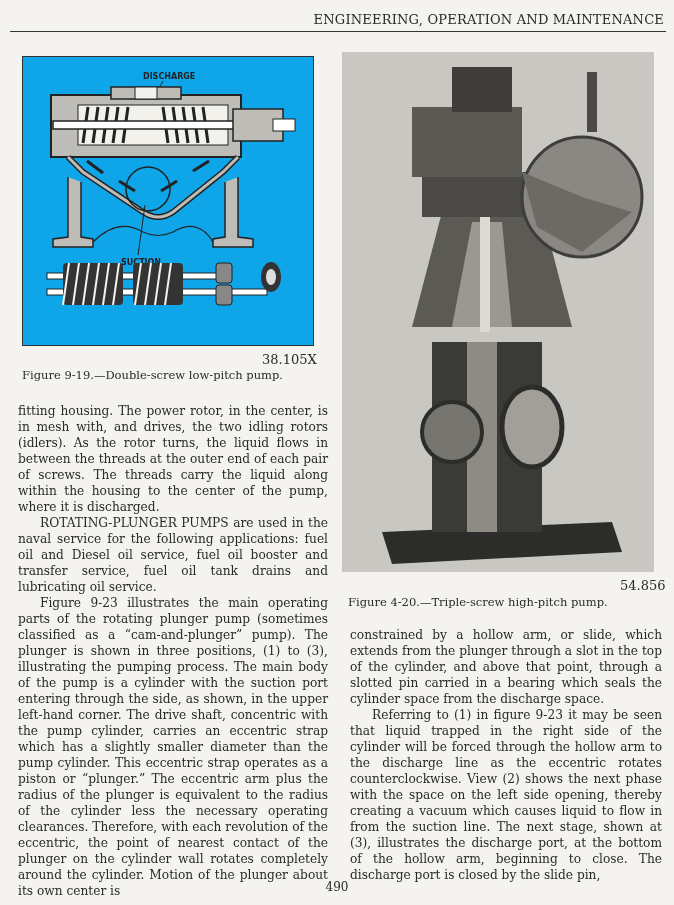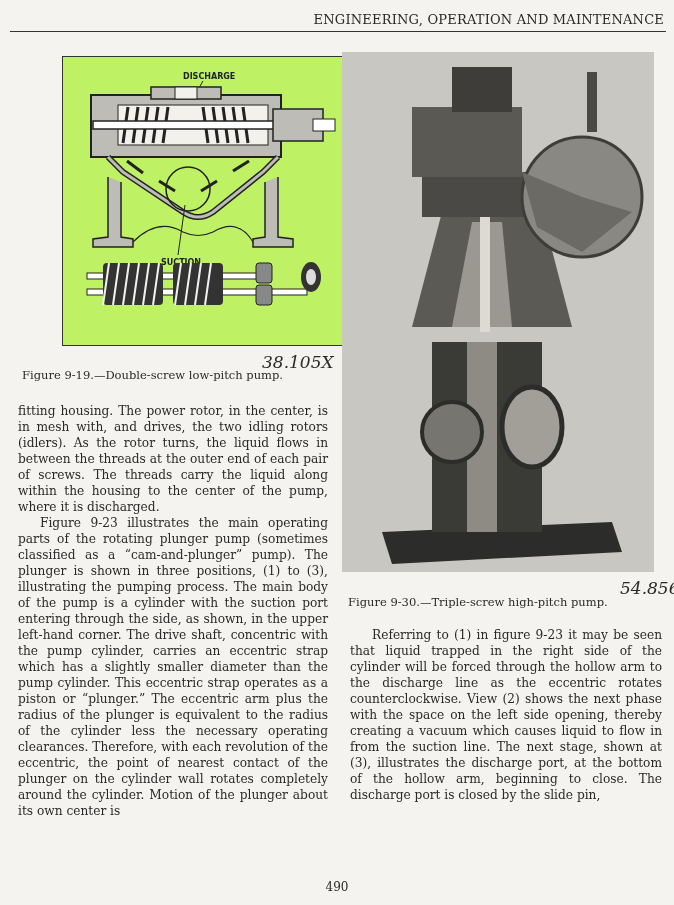--- a/index.html
+++ b/index.html
@@ -10,28 +10,28 @@
   }
   .header {
     position: absolute; left: 10px; top: 12px; width: 654px;
     text-align: right; font-size: 13px; letter-spacing: 0.2px;
   }
   .header-rule {
     position: absolute; left: 10px; top: 31px; width: 656px; height: 1px; background: #333;
   }
   .fig19-box {
     position: absolute; left: 22px; top: 56px; width: 290px; height: 288px;
-    border: 1.5px solid #333; background: #bef264; margin-left: 40px;
+    border: 1.5px solid #333; background: #0ea5e9;
   }
   .fig20-photo {
     position: absolute; left: 342px; top: 52px; width: 312px; height: 520px;
     background: #c9c8c2;
   }
   .fig-code {
-    position: absolute; font-size: 17px; font-style: italic;
+    position: absolute; font-size: 13px;
   }
   .caption { position: absolute; font-size: 11.5px; }
   .col {
     position: absolute; font-size: 12.2px; line-height: 16px; text-align: justify;
   }
   .col p { margin: 0; }
   .col p.indent { text-indent: 22px; }
   .page-num {
     position: absolute; left: 0; width: 674px; top: 880px; text-align: center; font-size: 12px;
   }
@@ -130,24 +130,26 @@
 
     <rect x="80" y="120" width="120" height="45" fill="#4a4945"></rect>
     <rect x="70" y="55" width="110" height="70" fill="#5a5954"></rect>
     <rect x="110" y="15" width="60" height="45" fill="#3e3d39"></rect>
     <circle cx="240" cy="145" r="60" fill="#8a8882" stroke="#3e3d39" stroke-width="3"></circle>
     <polygon points="180,120 240,145 290,160 240,200 195,175" fill="#6b6a64"></polygon>
     <rect x="245" y="20" width="10" height="60" fill="#4a4945"></rect>
   </svg>
 </div>
 <div class="fig-code" style="left:620px; top:578px;">54.856</div>
-<div class="caption" style="left:348px; top:595px;">Figure 9-30.—Triple-screw high-pitch pump.</div>
+<div class="caption" style="left:348px; top:595px;">Figure 4-20.—Triple-screw high-pitch pump.</div>
 
 <div class="col" style="left:18px; top:403px; width:310px;">
   <p>fitting housing. The power rotor, in the center, is in mesh with, and drives, the two idling rotors (idlers). As the rotor turns, the liquid flows in between the threads at the outer end of each pair of screws. The threads carry the liquid along within the housing to the center of the pump, where it is discharged.</p>
+  <p class="indent">ROTATING-PLUNGER PUMPS are used in the naval service for the following applications: fuel oil and Diesel oil service, fuel oil booster and transfer service, fuel oil tank drains and lubricating oil service.</p>
   <p class="indent">Figure 9-23 illustrates the main operating parts of the rotating plunger pump (sometimes classified as a “cam-and-plunger” pump). The plunger is shown in three positions, (1) to (3), illustrating the pumping process. The main body of the pump is a cylinder with the suction port entering through the side, as shown, in the upper left-hand corner. The drive shaft, concentric with the pump cylinder, carries an eccentric strap which has a slightly smaller diameter than the pump cylinder. This eccentric strap operates as a piston or “plunger.” The eccentric arm plus the radius of the plunger is equivalent to the radius of the cylinder less the necessary operating clearances. Therefore, with each revolution of the eccentric, the point of nearest contact of the plunger on the cylinder wall rotates completely around the cylinder. Motion of the plunger about its own center is</p>
 </div>
 
 <div class="col" style="left:350px; top:627px; width:312px;">
+  <p>constrained by a hollow arm, or slide, which extends from the plunger through a slot in the top of the cylinder, and above that point, through a slotted pin carried in a bearing which seals the cylinder space from the discharge space.</p>
   <p class="indent">Referring to (1) in figure 9-23 it may be seen that liquid trapped in the right side of the cylinder will be forced through the hollow arm to the discharge line as the eccentric rotates counterclockwise. View (2) shows the next phase with the space on the left side opening, thereby creating a vacuum which causes liquid to flow in from the suction line. The next stage, shown at (3), illustrates the discharge port, at the bottom of the hollow arm, beginning to close. The discharge port is closed by the slide pin,</p>
 </div>
 
 <div class="page-num">490</div>
 
 </body></html>

